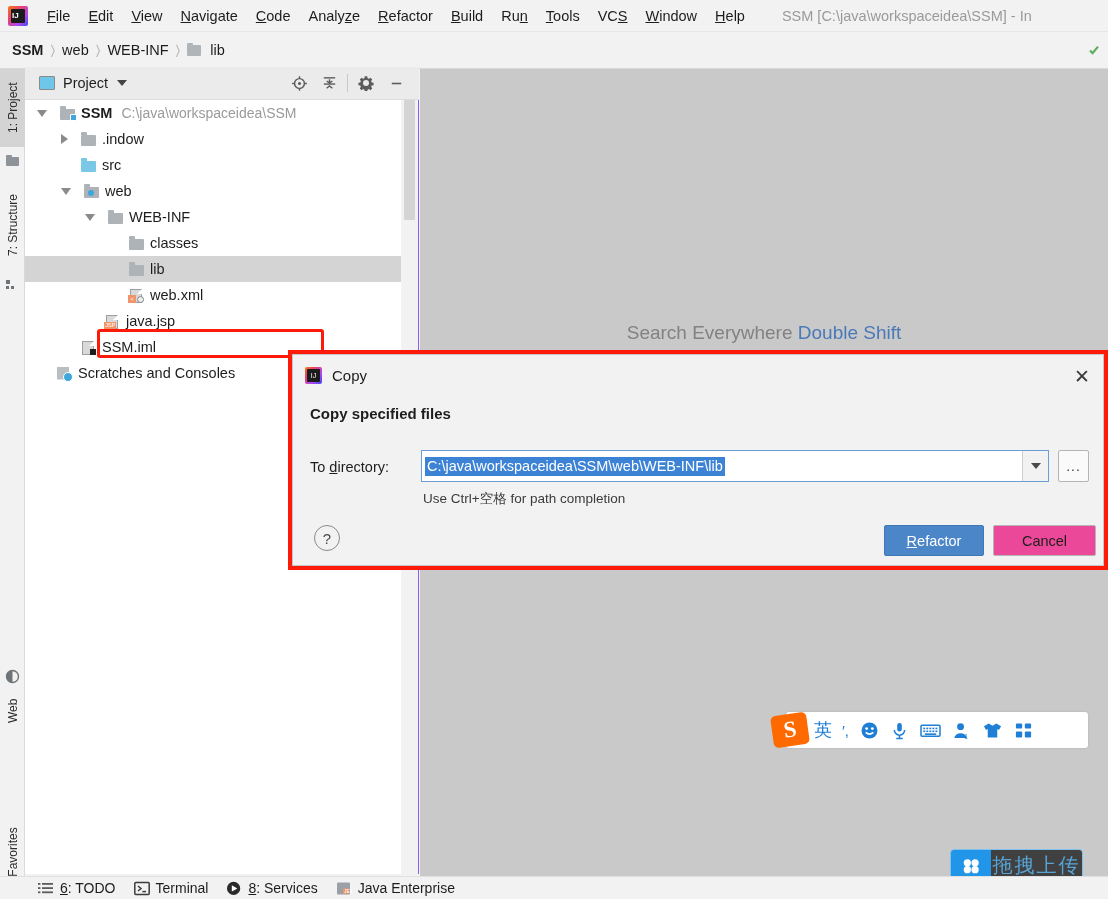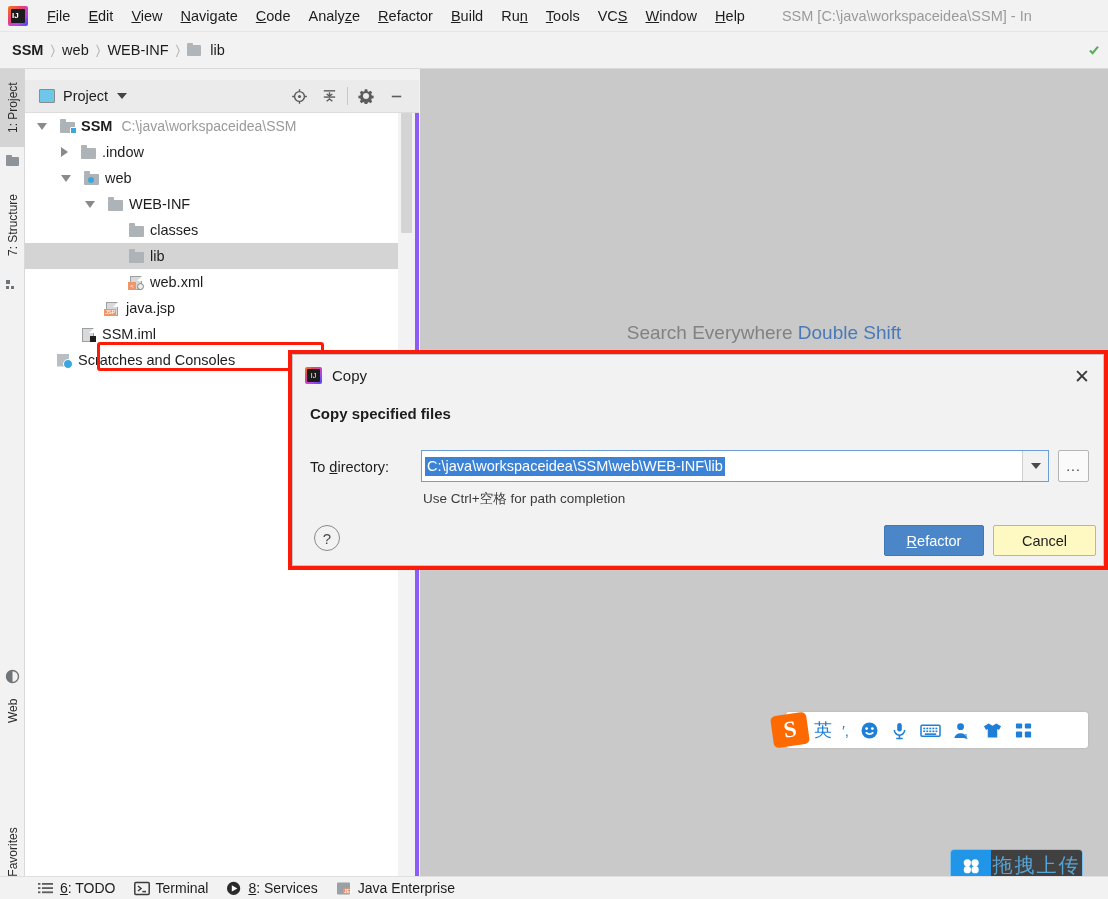--- a/index.html
+++ b/index.html
@@ -84,22 +84,22 @@
     padding: 6px 0; white-space: nowrap; cursor: default;
     display: flex; align-items: center; justify-content: center;
   }
   .stripe-btn.active { background: #d4d4d4; }
   .stripe-ico {
     position: absolute; left: 5px; width: 15px; height: 15px;
   }
 
   
   .projpanel {
-    position: absolute; left: 25px; top: 80px; width: 394px; height: 807px;
-    background: #ffffff; border-right: 4px solid #8b5cf6;
+    position: absolute; left: 25px; top: 67px; width: 394px; height: 807px;
+    background: #ffffff; border-right: 1px solid #8b5cf6;
   }
   .proj-header {
     position: absolute; left: 0; top: 0; width: 394px; height: 33px;
     background: #ebebeb; border-bottom: 1px solid #dcdcdc;
     display: flex; align-items: center;
   }
   .proj-header-icon {
     width: 16px; height: 14px; margin-left: 14px; margin-right: 8px;
     border: 1.6px solid #8b8b8b; background: #6ec6e8; border-radius: 1px;
     flex: none;
@@ -294,21 +294,21 @@
     position: absolute; top: 170px; height: 31px;
     display: flex; align-items: center; justify-content: center;
     font-size: 14.5px; border-radius: 2px; cursor: default;
   }
   .btn-primary {
     left: 591px; width: 100px; background: #4a86c8; color: #fff;
     border: 1px solid #3f78b5;
   }
   .btn-primary .mn { text-decoration: underline; }
   .btn-default {
-    left: 700px; width: 103px; background: #fef9c3; color: #1d1d1d;
+    left: 700px; width: 103px; background: #ec4899; color: #1d1d1d;
     border: 1px solid #b5b5b5;
   }
 
   
   .ime {
     position: absolute; left: 786px; top: 712px; width: 302px; height: 36px;
     background: #ffffff; border-radius: 3px;
     display: flex; align-items: center; box-shadow: 0 0 2px rgba(0,0,0,.15);
   }
   .ime-logo {
@@ -489,20 +489,29 @@
           <span style="width: 36px; flex: 0 0 auto;"></span>
           <span class="arrow closed"></span>
           <span style="width: 8px; flex: 0 0 auto;"></span>
           <span class="nodeicon">
             <span class="folder-gray"></span>
           </span>
           <span class="nodetext">.indow</span>
         </div>
         <div class="node">
           <span style="width: 36px; flex: 0 0 auto;"></span>
+          <span class="arrow none"></span>
+          <span style="width: 8px; flex: 0 0 auto;"></span>
+          <span class="nodeicon">
+            <span class="folder-blue"></span>
+          </span>
+          <span class="nodetext">src</span>
+        </div>
+        <div class="node">
+          <span style="width: 36px; flex: 0 0 auto;"></span>
           <span class="arrow open"></span>
           <span style="width: 8px; flex: 0 0 auto;"></span>
           <span class="nodeicon">
             <span class="folder-gray"></span>
             <span style="position:absolute;left:5px;top:6px;width:6px;height:6px;border-radius:50%;background:#3ca6dd;"></span>
           </span>
           <span class="nodetext">web</span>
         </div>
         <div class="node">
           <span style="width: 60px; flex: 0 0 auto;"></span>

